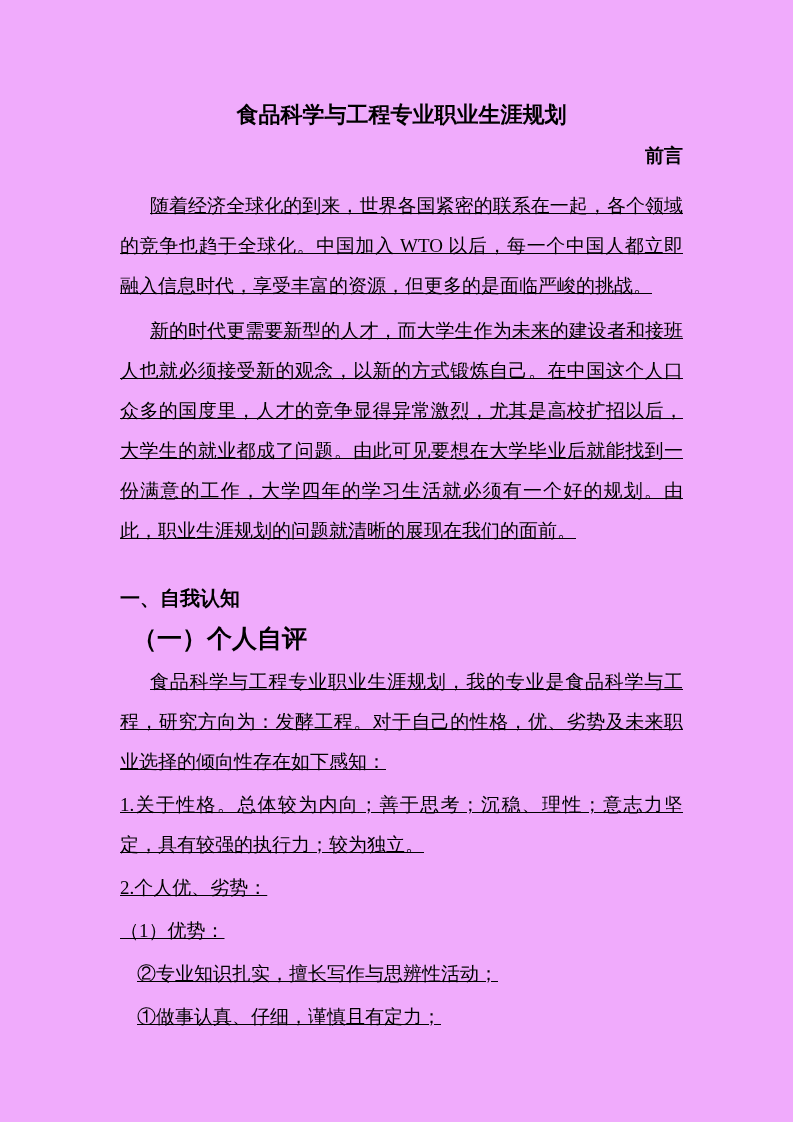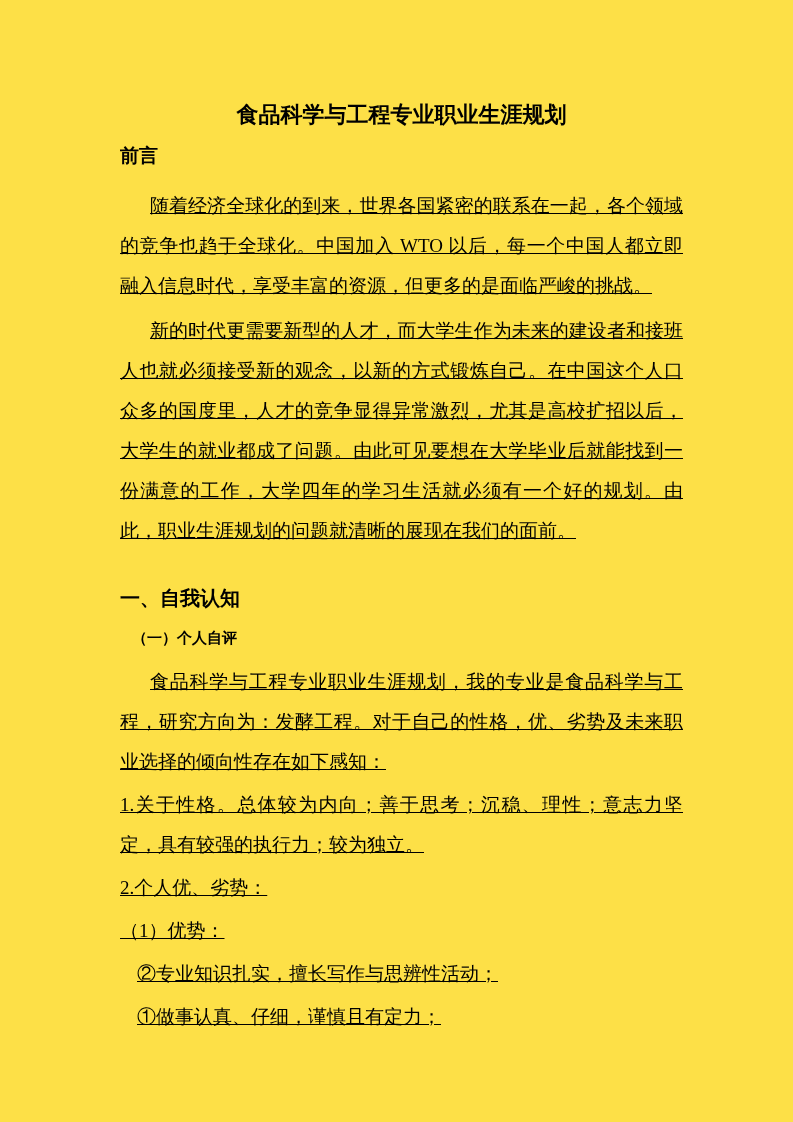--- a/index.html
+++ b/index.html
@@ -5,39 +5,39 @@
   html, body {
     margin: 0;
     padding: 0;
     background: #ffffff;
   }
   .page {
     position: relative;
     width: 793px;
     height: 1122px;
     margin: 0 auto;
-    background: #fde047;
+    background: #f0abfc;
     box-sizing: border-box;
     padding: 94px 110px 8px 120px;
     color: #000000;
     font-family: "Liberation Serif", "DejaVu Serif", serif;
     overflow: hidden;
   }
   .doc-title {
     font-size: 22px;
     font-weight: bold;
     text-align: center;
     line-height: 42px;
     margin: 0;
     font-family: "Liberation Serif", "DejaVu Serif", serif;
   }
   .preface-heading {
     font-size: 19px;
     font-weight: bold;
-    text-align: left;
+    text-align: right;
     line-height: 40px;
     margin: 0;
     font-family: Liberation Serif, serif;
   }
   .body-par {
     font-size: 19px;
     line-height: 40px;
     text-align: justify;
     margin: 0;
     word-break: break-all;
@@ -47,21 +47,21 @@
   .p1 { margin-top: 10px; }
   .p2 { margin-top: 5px; }
   .section-heading {
     font-size: 20px;
     font-weight: bold;
     line-height: 40px;
     margin: 27px 0 0 0;
     font-family: Liberation Serif, serif;
   }
   .subsection-heading {
-    font-size: 15px;
+    font-size: 25px;
     font-weight: bold;
     line-height: 40px;
     margin: 0;
     padding-left: 12px;
     font-family: "Liberation Sans", "DejaVu Sans", sans-serif;
   }
   .p3 { margin-top: 4px; }
   .list-par { margin-top: 3px; }
   .circled { padding-left: 17px; }
 </style>

